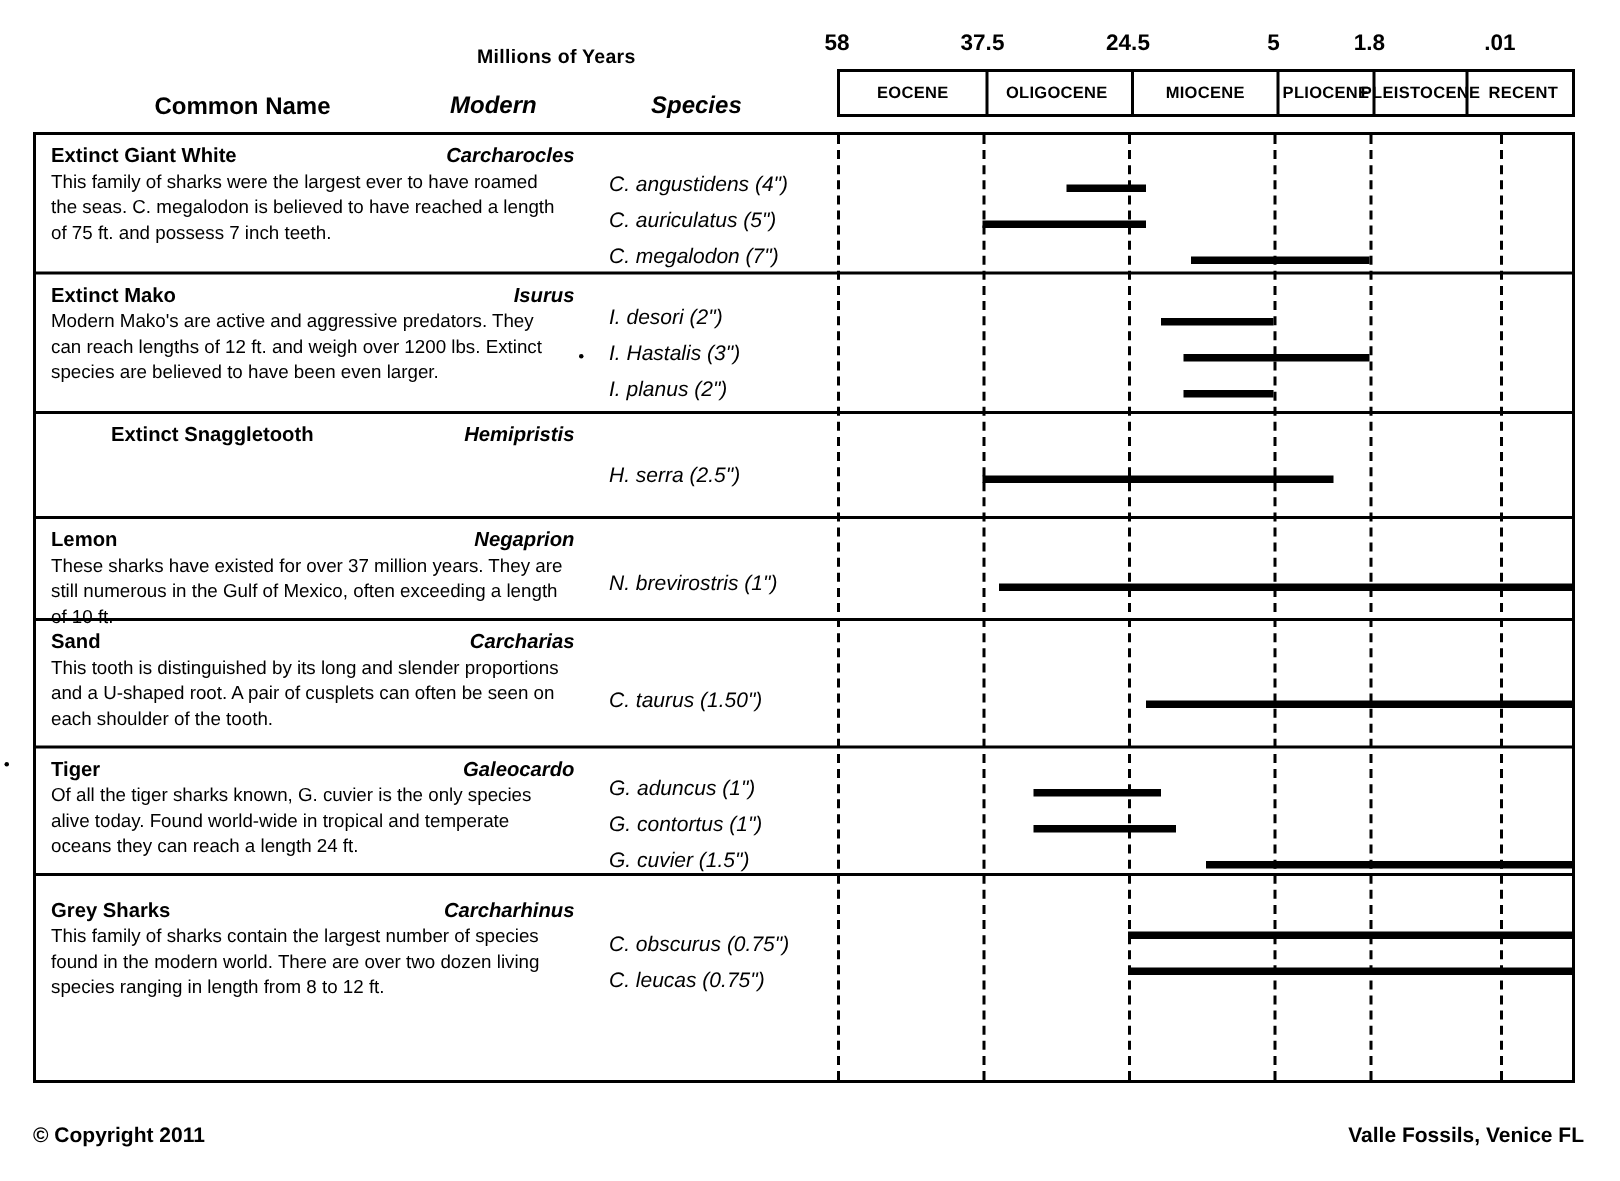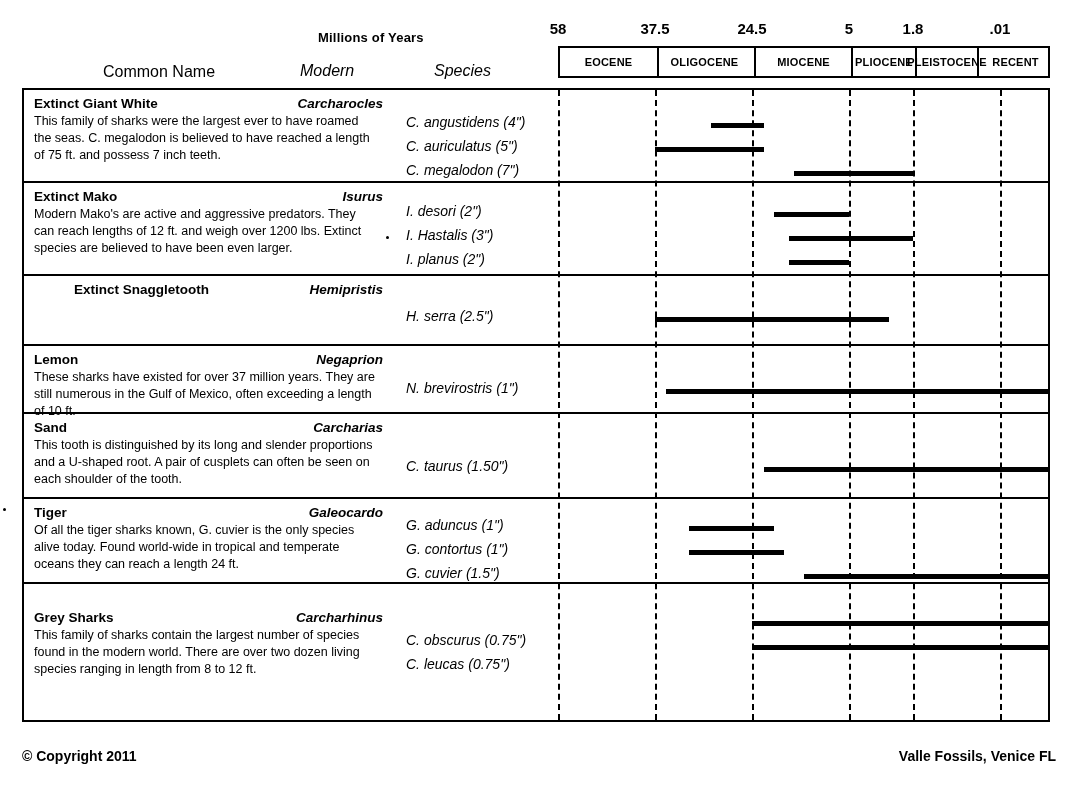--- a/index.html
+++ b/index.html
@@ -12,21 +12,21 @@
     overflow:hidden;
   }
   .page{position:absolute;left:0;top:0;width:1080px;height:787px;}
 
   
   .millions-label{
     position:absolute;left:318px;top:30px;
     font-size:13px;font-weight:bold;letter-spacing:.2px;
   }
   .col-head{
-    position:absolute;font-weight:normal;
+    position:absolute;font-weight:bold;
   }
   .col-common{left:103px;top:63px;font-size:16px;}
   .col-genus{left:300px;top:62px;font-size:16px;font-style:italic;}
   .col-species{left:434px;top:62px;font-size:16px;font-style:italic;}
 
   
   .axis-nums{position:absolute;left:530px;top:20px;width:530px;height:20px;}
   .axis-num{
     position:absolute;top:0;font-size:15px;font-weight:bold;
     transform:translateX(-50%);
@@ -173,21 +173,21 @@
         <div class="row-text">
           <div class="common" style="position: relative;">Tiger<div class="genus">Galeocardo</div></div>
           <div class="desc">Of all the tiger sharks known, G. cuvier is the only species alive today. Found world-wide in tropical and temperate oceans they can reach a length 24 ft.</div>
         </div>
         <div class="species-list">
           <div class="species" style="top: 18px;">G. aduncus (1")</div>
           <div class="species" style="top: 42px;">G. contortus (1")</div>
           <div class="species" style="top: 66px;">G. cuvier (1.5")</div>
         </div>
       </div>
-      <div class="row last" style="top: 514px; height: 100px;">
+      <div class="row last" style="top: 503px; height: 100px;">
         <div class="row-text">
           <div class="common" style="position: relative;">Grey Sharks<div class="genus">Carcharhinus</div></div>
           <div class="desc">This family of sharks contain the largest number of species found in the modern world. There are over two dozen living species ranging in length from 8 to 12 ft.</div>
         </div>
         <div class="species-list">
           <div class="species" style="top: 28px;">C. obscurus (0.75")</div>
           <div class="species" style="top: 52px;">C. leucas (0.75")</div>
         </div>
       </div>
       <div class="timeline" id="timeline">

